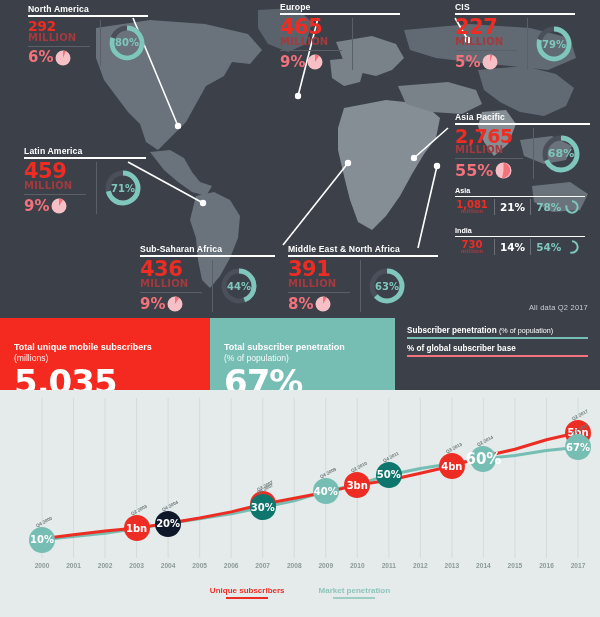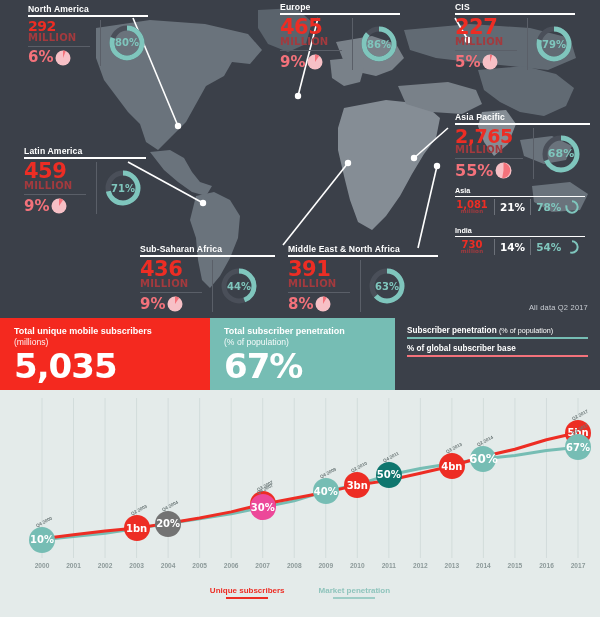--- a/index.html
+++ b/index.html
@@ -37,21 +37,21 @@
   .subrule{height:1px;background:#ffffff;margin-bottom:2px;}
   .subrow{display:flex;align-items:center;}
   .subnum{font-family:"DejaVu Sans",sans-serif;font-weight:bold;color:#ed2d24;font-size:10px;line-height:.95;text-align:center;}
   .subnum small{display:block;font-size:5.6px;color:#a33a3e;letter-spacing:.2px;}
   .subpct{font-family:"DejaVu Sans",sans-serif;font-weight:bold;color:#ffffff;font-size:10.5px;}
   .subpen{font-family:"DejaVu Sans",sans-serif;font-weight:bold;color:#7fc6bd;font-size:10.5px;}
   .subsep{width:1px;background:#6c7179;height:16px;margin:0 5px;}
 
   
   .banner{position:absolute;left:0;top:318px;width:600px;height:72px;display:flex;}
-  .bpanel{position:relative;padding:8px 0 0 14px;box-sizing:border-box;}
+  .bpanel{position:relative;padding:24px 0 0 14px;box-sizing:border-box;}
   .bred{width:210px;background:#f4291f;}
   .bteal{width:185px;background:#76bdb4;}
   .blegend{flex:1;background:#3b4049;padding:8px 12px 0 12px;box-sizing:border-box;}
   .btitle{font-size:9px;font-weight:bold;color:#ffffff;line-height:1.25;}
   .bsub{font-size:8.6px;color:#ffffff;opacity:.92;font-weight:normal;}
   .bvalue{font-family:"DejaVu Sans",sans-serif;font-weight:bold;color:#ffffff;font-size:34px;line-height:1;letter-spacing:-1px;margin-top:2px;}
   .legitem{margin-bottom:5px;}
   .legtext{font-size:8.2px;font-weight:bold;color:#ffffff;white-space:nowrap;}
   .legtext span{font-weight:normal;font-size:7.2px;}
   .legbar{height:2px;margin-top:2px;}
@@ -159,27 +159,20 @@
           <div class="divline"></div>
           <div class="pctrow">
             <div class="pctval" style="font-size:15px;">9%</div>
             <svg width="16" height="16" viewBox="0 0 32 32">
               <circle cx="16" cy="16" r="15" fill="#f7c0c6"></circle>
               <path d="M16 16 L16 1 A15 15 0 0 1 24.4 3.7 Z" fill="#f4727b"></path>
             </svg>
           </div>
         </div>
         <div class="vbar"></div>
-        <div class="donutwrap" style="width:42px;height:42px;">
-          <svg width="42" height="42" viewBox="0 0 42 42">
-            <circle cx="21" cy="21" r="15" fill="none" stroke="#4a4f59" stroke-width="5"></circle>
-            <circle cx="21" cy="21" r="15" fill="none" stroke="#7fc6bd" stroke-width="5" stroke-dasharray="81.1 94.2" stroke-linecap="butt" transform="rotate(-90 21 21)"></circle>
-          </svg>
-          <div class="donutlabel" style="font-size:10px;">86%</div>
-        </div>
       </div>
     </div>
 
     <div class="region" style="left:455px;top:2px;width:120px;">
       <div class="rtitle">CIS</div>
       <div class="rule"></div>
       <div class="rbody">
         <div class="rleft" style="width:62px;">
           <div class="bignum" style="font-size:21px;">227</div>
           <div class="milword" style="font-size:10px;">MILLION</div>
@@ -410,29 +403,29 @@
         <div class="bubble" style="left: 262.706px; top: 114.222px; width: 26px; height: 26px; background: rgb(237, 45, 36); font-size: 10px;">2bn</div>
         <div class="bublabel" style="left: 264.706px; top: 96.2222px;">Q3 2007</div>
         <div class="bubble" style="left: 357.294px; top: 95.1111px; width: 26px; height: 26px; background: rgb(237, 45, 36); font-size: 10px;">3bn</div>
         <div class="bublabel" style="left: 359.294px; top: 77.1111px;">Q2 2010</div>
         <div class="bubble" style="left: 451.882px; top: 76px; width: 26px; height: 26px; background: rgb(237, 45, 36); font-size: 10px;">4bn</div>
         <div class="bublabel" style="left: 453.882px; top: 58px;">Q3 2013</div>
         <div class="bubble" style="left: 578px; top: 42.5556px; width: 26px; height: 26px; background: rgb(237, 45, 36); font-size: 10px;">5bn</div>
         <div class="bublabel" style="left: 580px; top: 24.5556px;">Q2 2017</div>
         <div class="bubble" style="left: 42px; top: 149.784px; width: 26px; height: 26px; background: rgb(118, 189, 180); font-size: 10px;">10%</div>
         <div class="bublabel" style="left: 44px; top: 131.784px;">Q4 2000</div>
-        <div class="bubble" style="left: 168.118px; top: 133.568px; width: 26px; height: 26px; background: #737373; font-size: 10px;">20%</div>
+        <div class="bubble" style="left: 168.118px; top: 133.568px; width: 26px; height: 26px; background: #0f172a; font-size: 10px;">20%</div>
         <div class="bublabel" style="left: 170.118px; top: 115.568px;">Q4 2004</div>
-        <div class="bubble" style="left: 262.706px; top: 117.351px; width: 26px; height: 26px; background: #ec4899; font-size: 10px; text-align: right;">30%</div>
+        <div class="bubble" style="left: 262.706px; top: 117.351px; width: 26px; height: 26px; background: #0f766e; font-size: 10px; text-align: right;">30%</div>
         <div class="bublabel" style="left: 264.706px; top: 99.3514px;">Q4 2007</div>
         <div class="bubble" style="left: 325.765px; top: 101.135px; width: 26px; height: 26px; background: rgb(118, 189, 180); font-size: 10px;">40%</div>
         <div class="bublabel" style="left: 327.765px; top: 83.1351px;">Q4 2009</div>
         <div class="bubble" style="left: 388.824px; top: 84.9189px; width: 26px; height: 26px; background: #0f766e; font-size: 10px;">50%</div>
         <div class="bublabel" style="left: 390.824px; top: 66.9189px;">Q4 2011</div>
-        <div class="bubble" style="left: 483.412px; top: 68.7027px; width: 26px; height: 26px; background: rgb(118, 189, 180); font-size: 12px;">60%</div>
+        <div class="bubble" style="left: 483.412px; top: 68.7027px; width: 26px; height: 26px; background: rgb(118, 189, 180); font-size: 15px;">60%</div>
         <div class="bublabel" style="left: 485.412px; top: 50.7027px;">Q2 2014</div>
         <div class="bubble" style="left: 578px; top: 57.3514px; width: 26px; height: 26px; background: rgb(118, 189, 180); font-size: 10px;">67%</div>
         <div class="bublabel" style="left: 580px; top: 39.3514px;">Q2 2017</div>
       </div>
     <div class="yearrow" id="yearrow">
         <div class="yearlbl" style="left: 42px;">2000</div>
         <div class="yearlbl" style="left: 73.5294px;">2001</div>
         <div class="yearlbl" style="left: 105.059px;">2002</div>
         <div class="yearlbl" style="left: 136.588px;">2003</div>
         <div class="yearlbl" style="left: 168.118px;">2004</div>

